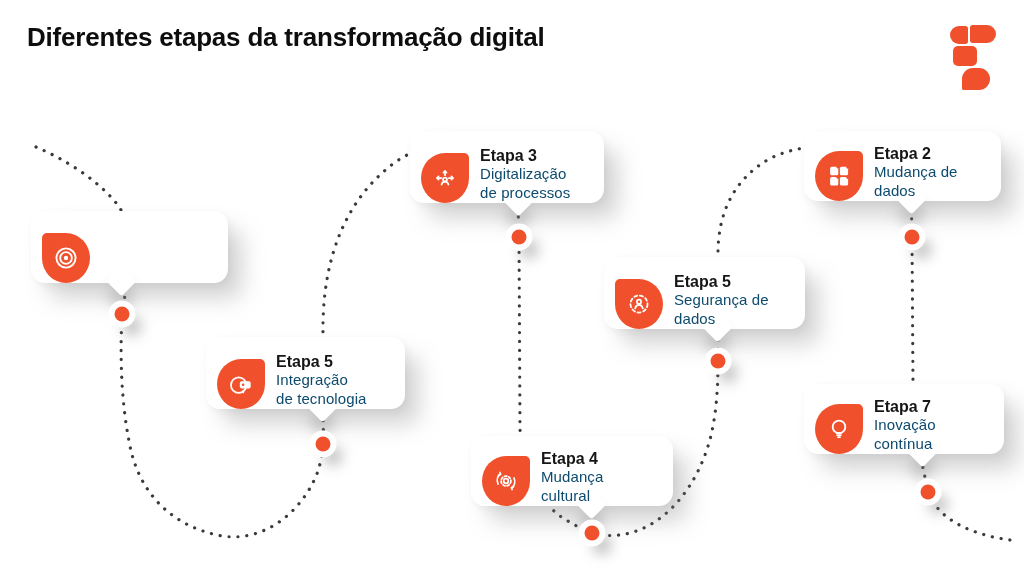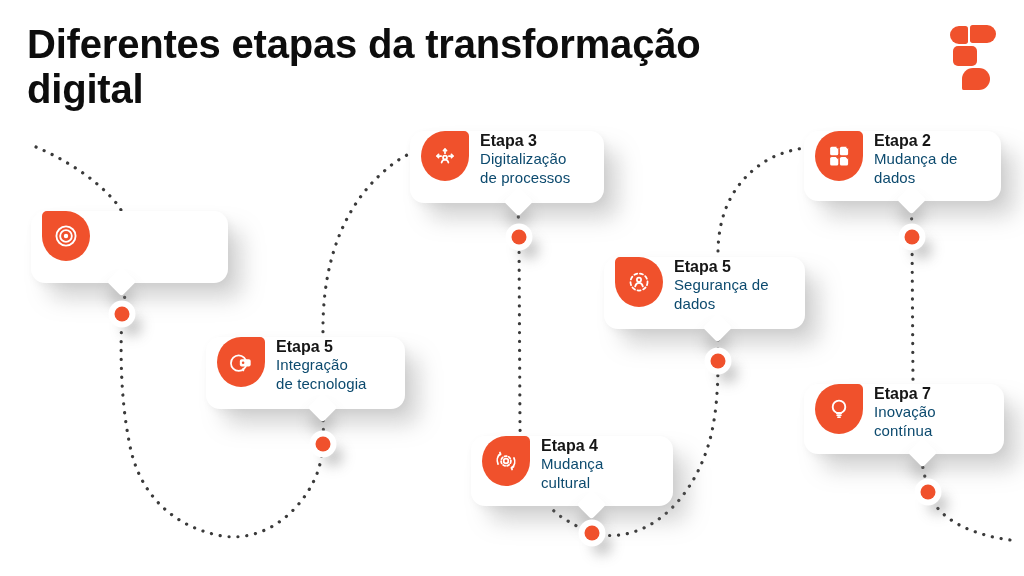--- a/index.html
+++ b/index.html
@@ -4,35 +4,35 @@
 <style>
   html,body{margin:0;padding:0;}
   body{
     width:1024px;height:576px;position:relative;overflow:hidden;
     background:#ffffff;
     font-family:"Liberation Sans", sans-serif;
   }
   
   .page-title{
     position:absolute;left:27px;top:22px;width:800px;
-    font-size:40px;font-weight:800;letter-spacing:-0.2px;color:#0d0d0d;
+    font-size:26px;font-weight:800;letter-spacing:-0.2px;color:#0d0d0d;
   }
   
   .brand-logo{position:absolute;left:948px;top:24px;width:60px;height:66px;}
   .brand-logo div{position:absolute;background:#F0512C;}
   .lg-a{left:2px;top:2px;width:18px;height:18px;border-radius:10px 3px 3px 10px;}
   .lg-b{left:22px;top:1px;width:26px;height:18px;border-radius:3px 10px 10px 3px;}
   .lg-c{left:5px;top:22px;width:24px;height:20px;border-radius:5px;}
   .lg-d{left:14px;top:44px;width:28px;height:22px;border-radius:12px 12px 12px 2px;}
   
   .path-svg{position:absolute;left:0;top:0;z-index:1;}
   
   .card{
     position:absolute;z-index:2;background:#ffffff;border-radius:14px;
-    display:flex;align-items:flex-start;gap:11px;padding:0 10px 0 11px;box-sizing:border-box;
+    display:flex;align-items:flex-end;gap:11px;padding:0 10px 0 11px;box-sizing:border-box;
     box-shadow:16px 17px 22px -2px rgba(125,125,125,.34), 2px 3px 8px rgba(0,0,0,.05);
   }
   .tail{
     position:absolute;bottom:-9px;width:21px;height:21px;background:#ffffff;
     transform:rotate(45deg);border-radius:3px;z-index:-1;
     box-shadow:10px 10px 14px rgba(120,120,120,.35);
   }
   .drop{
     flex:0 0 48px;width:48px;height:50px;background:#F0512C;
     display:flex;align-items:center;justify-content:center;

